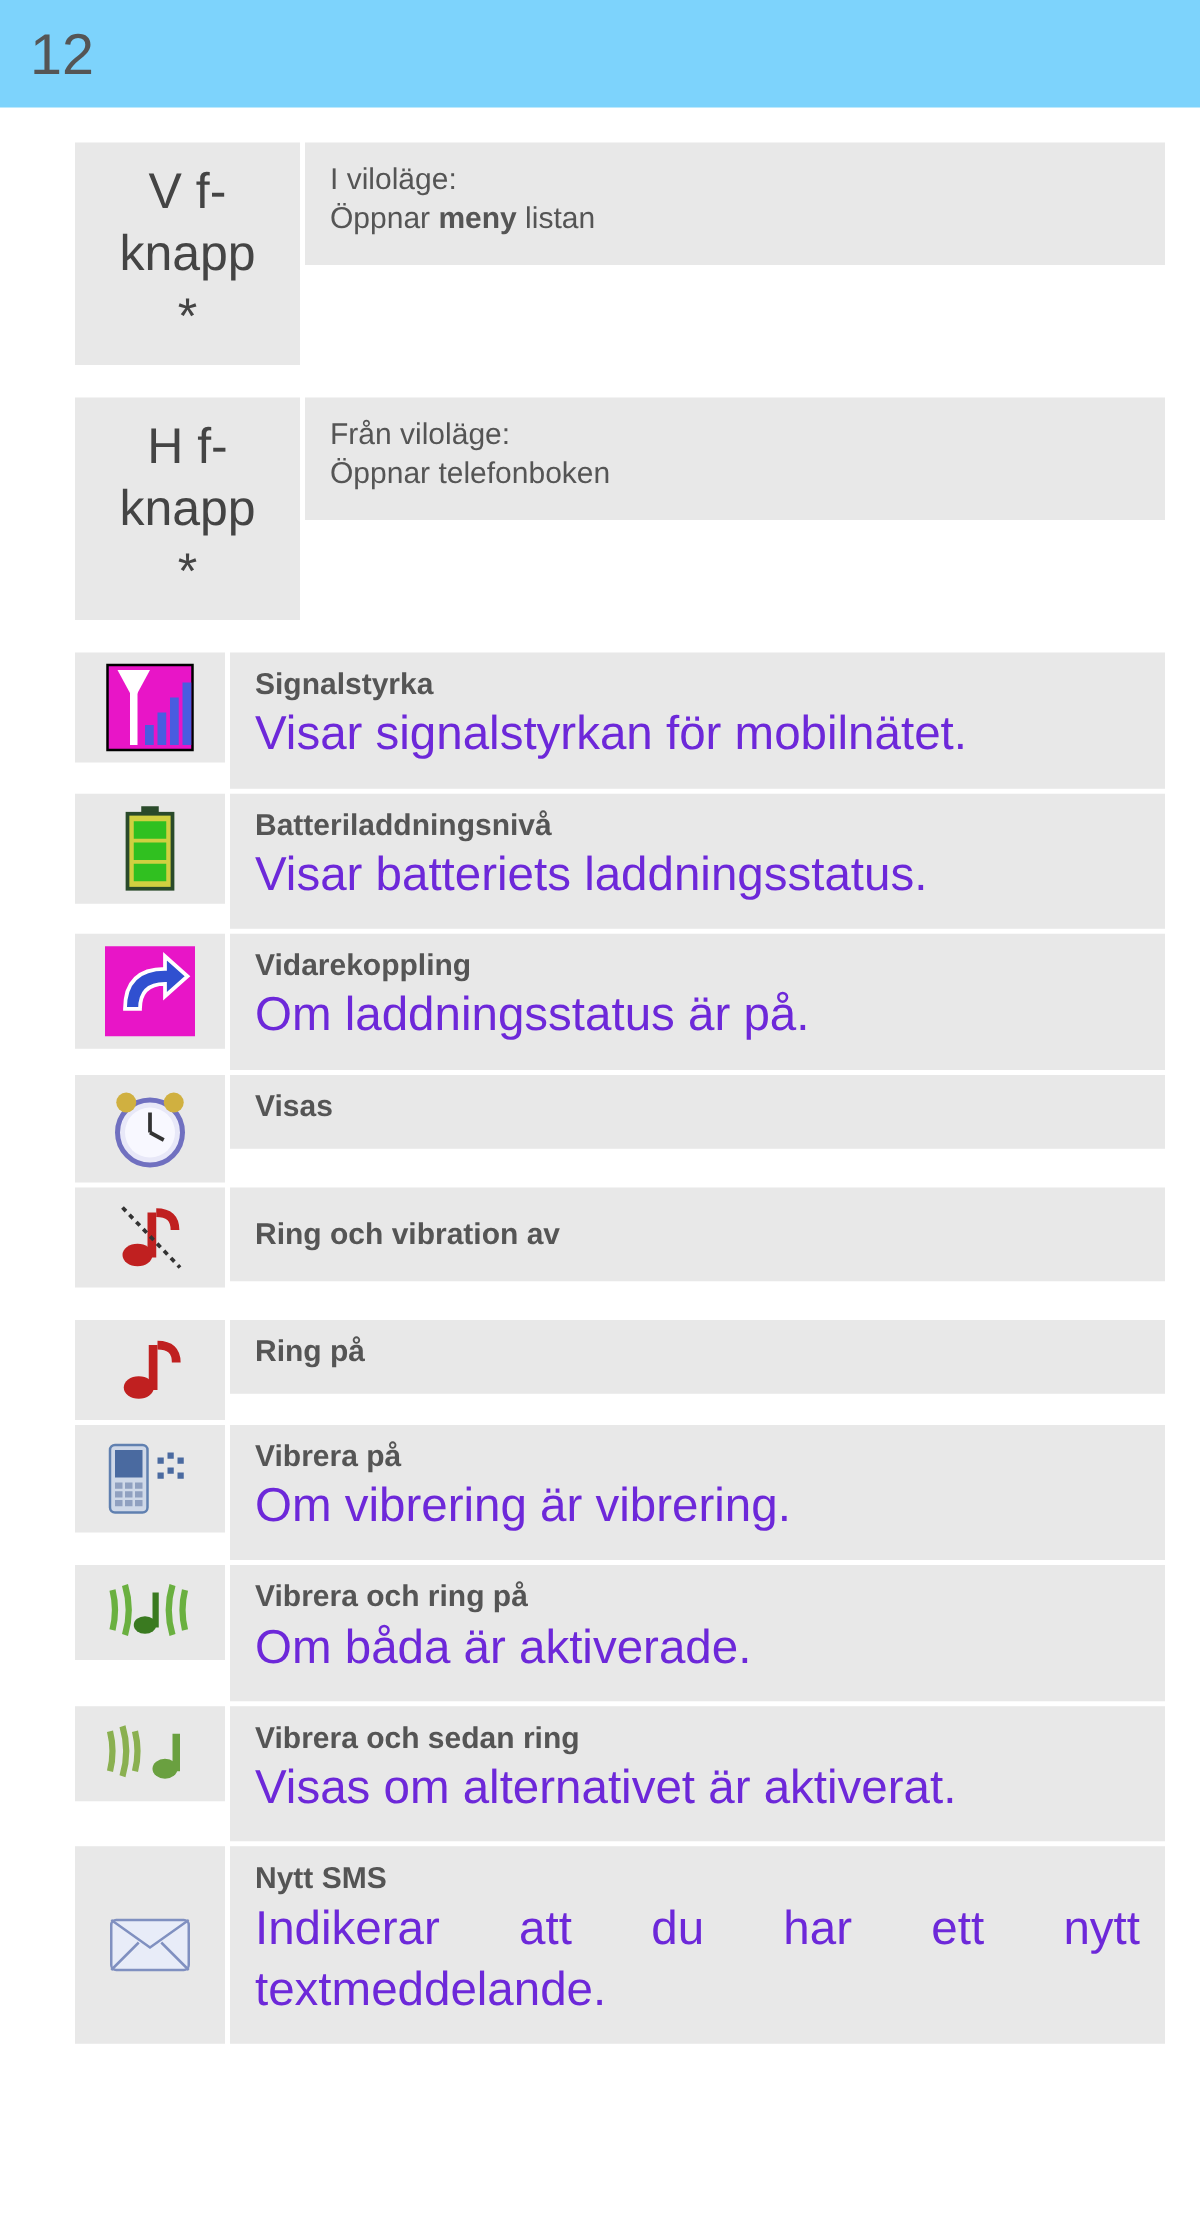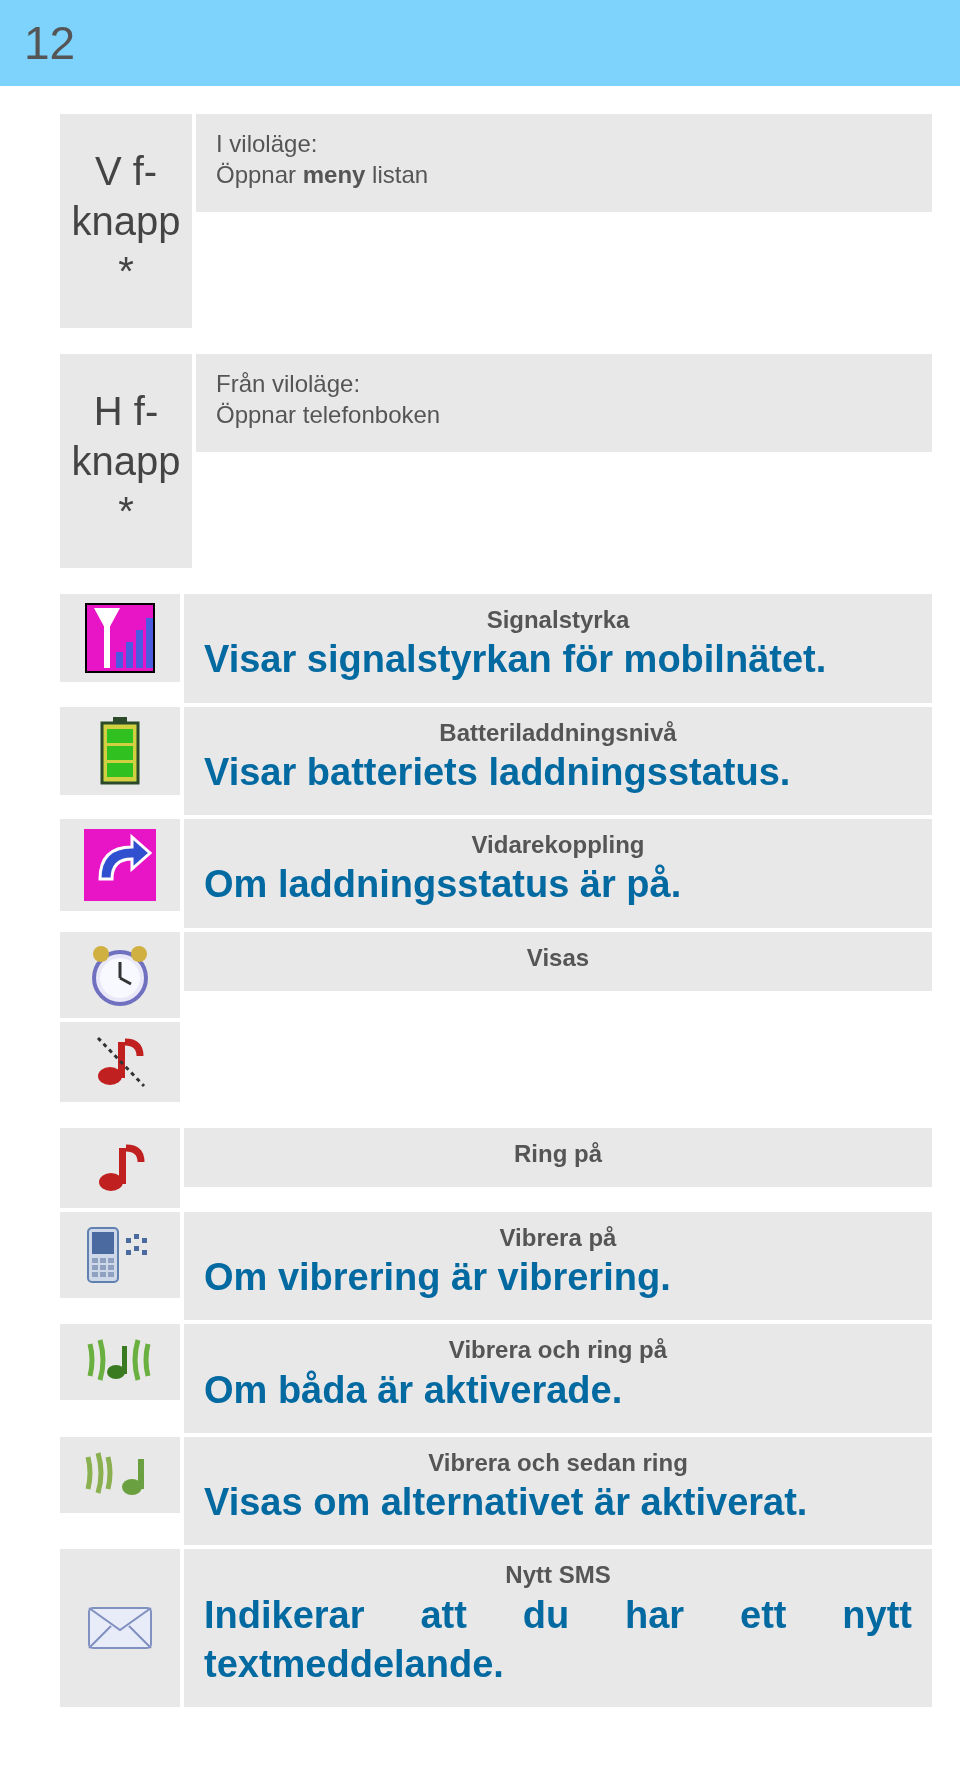--- a/index.html
+++ b/index.html
@@ -16,47 +16,47 @@
     height: 86px;
     display: flex;
     align-items: center;
     padding-left: 24px;
   }
   .page-num { font-size: 46px; color: #555; }
   .content { padding: 28px 28px 0 60px; }
   .row { display: flex; align-items: flex-start; margin-bottom: 4px; }
   .row.gap { margin-bottom: 26px; }
   .left-col {
-    width: 132px;
+    width: 180px;
     flex-shrink: 0;
     background: #e8e8e8;
-    padding: 32px 10px;
+    padding: 14px 10px;
     text-align: center;
     font-size: 40px;
     color: #444;
     line-height: 1.25;
     margin-right: 4px;
   }
   .left-col.narrow {
     width: 120px;
     padding: 8px 4px;
     display:flex;
     align-items:center;
     justify-content:center;
   }
   .right-col {
     flex: 1;
     background: #e8e8e8;
     padding: 10px 20px 18px 20px;
     line-height: 1.3;
   }
   .right-col.tall { padding-top:14px; padding-bottom:22px;}
-  .bold { font-weight: 600; text-align: center; }
+  .bold { font-weight: 600; }
   .title { color:#555; font-size:24px; }
-  .desc { color:#0369a1; font-size:38px;font-weight:bold; }
+  .desc { color:#6d28d9; font-size:38px; }
   .justify { text-align: justify; }
   svg { display:block; }
 </style>
 </head>
 <body>
 
 <div class="header-bar">
   <span class="page-num">12</span>
 </div>
 
@@ -152,20 +152,23 @@
   </div>
 
   <div class="row gap">
     <div class="left-col narrow">
       <svg width="64" height="64" viewBox="0 0 64 64">
         <ellipse cx="22" cy="46" rx="12" ry="9" fill="#c02020"></ellipse>
         <rect x="30" y="12" width="7" height="36" fill="#c02020"></rect>
         <path d="M 37 12 Q 52 12 52 26" fill="none" stroke="#c02020" stroke-width="7"></path>
         <line x1="10" y1="8" x2="56" y2="56" stroke="#333" stroke-width="3" stroke-dasharray="4 4"></line>
       </svg>
+    </div>
+    <div class="right-col" style="padding-top:22px;padding-bottom:22px;">
+      <div class="title bold">Ring och vibration av</div>
     </div>
   </div>
 
   <div class="row">
     <div class="left-col narrow">
       <svg width="58" height="64" viewBox="0 0 58 64">
         <ellipse cx="20" cy="46" rx="12" ry="9" fill="#c02020"></ellipse>
         <rect x="28" y="12" width="7" height="36" fill="#c02020"></rect>
         <path d="M 35 12 Q 50 12 50 26" fill="none" stroke="#c02020" stroke-width="7"></path>
       </svg>

